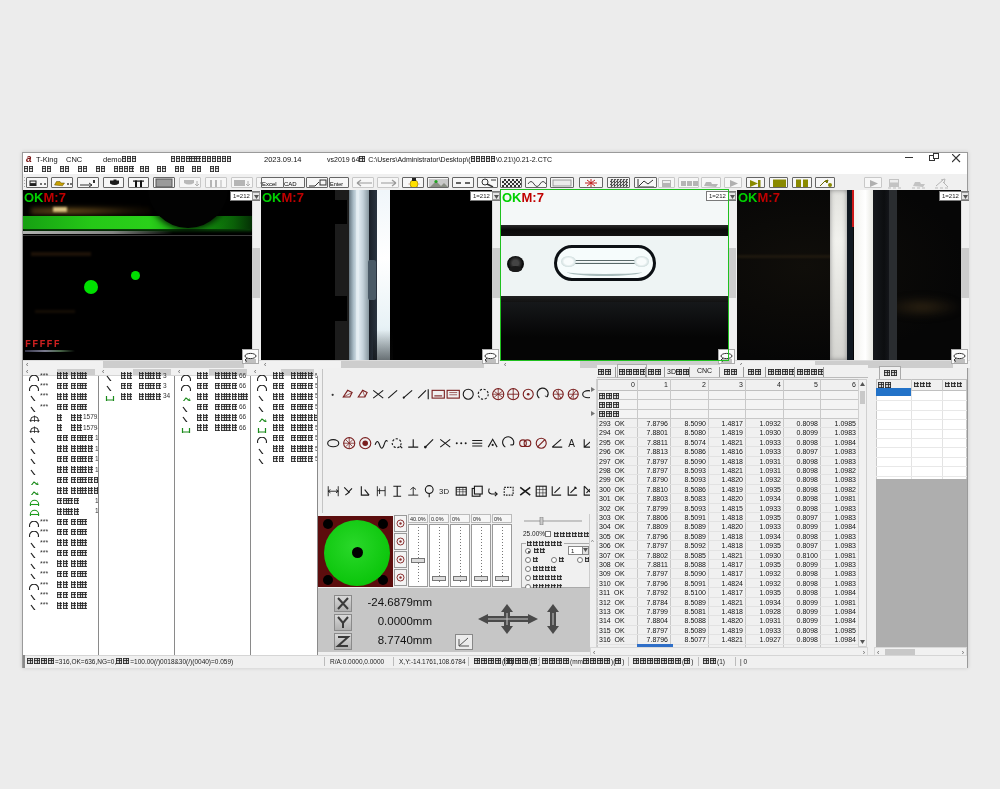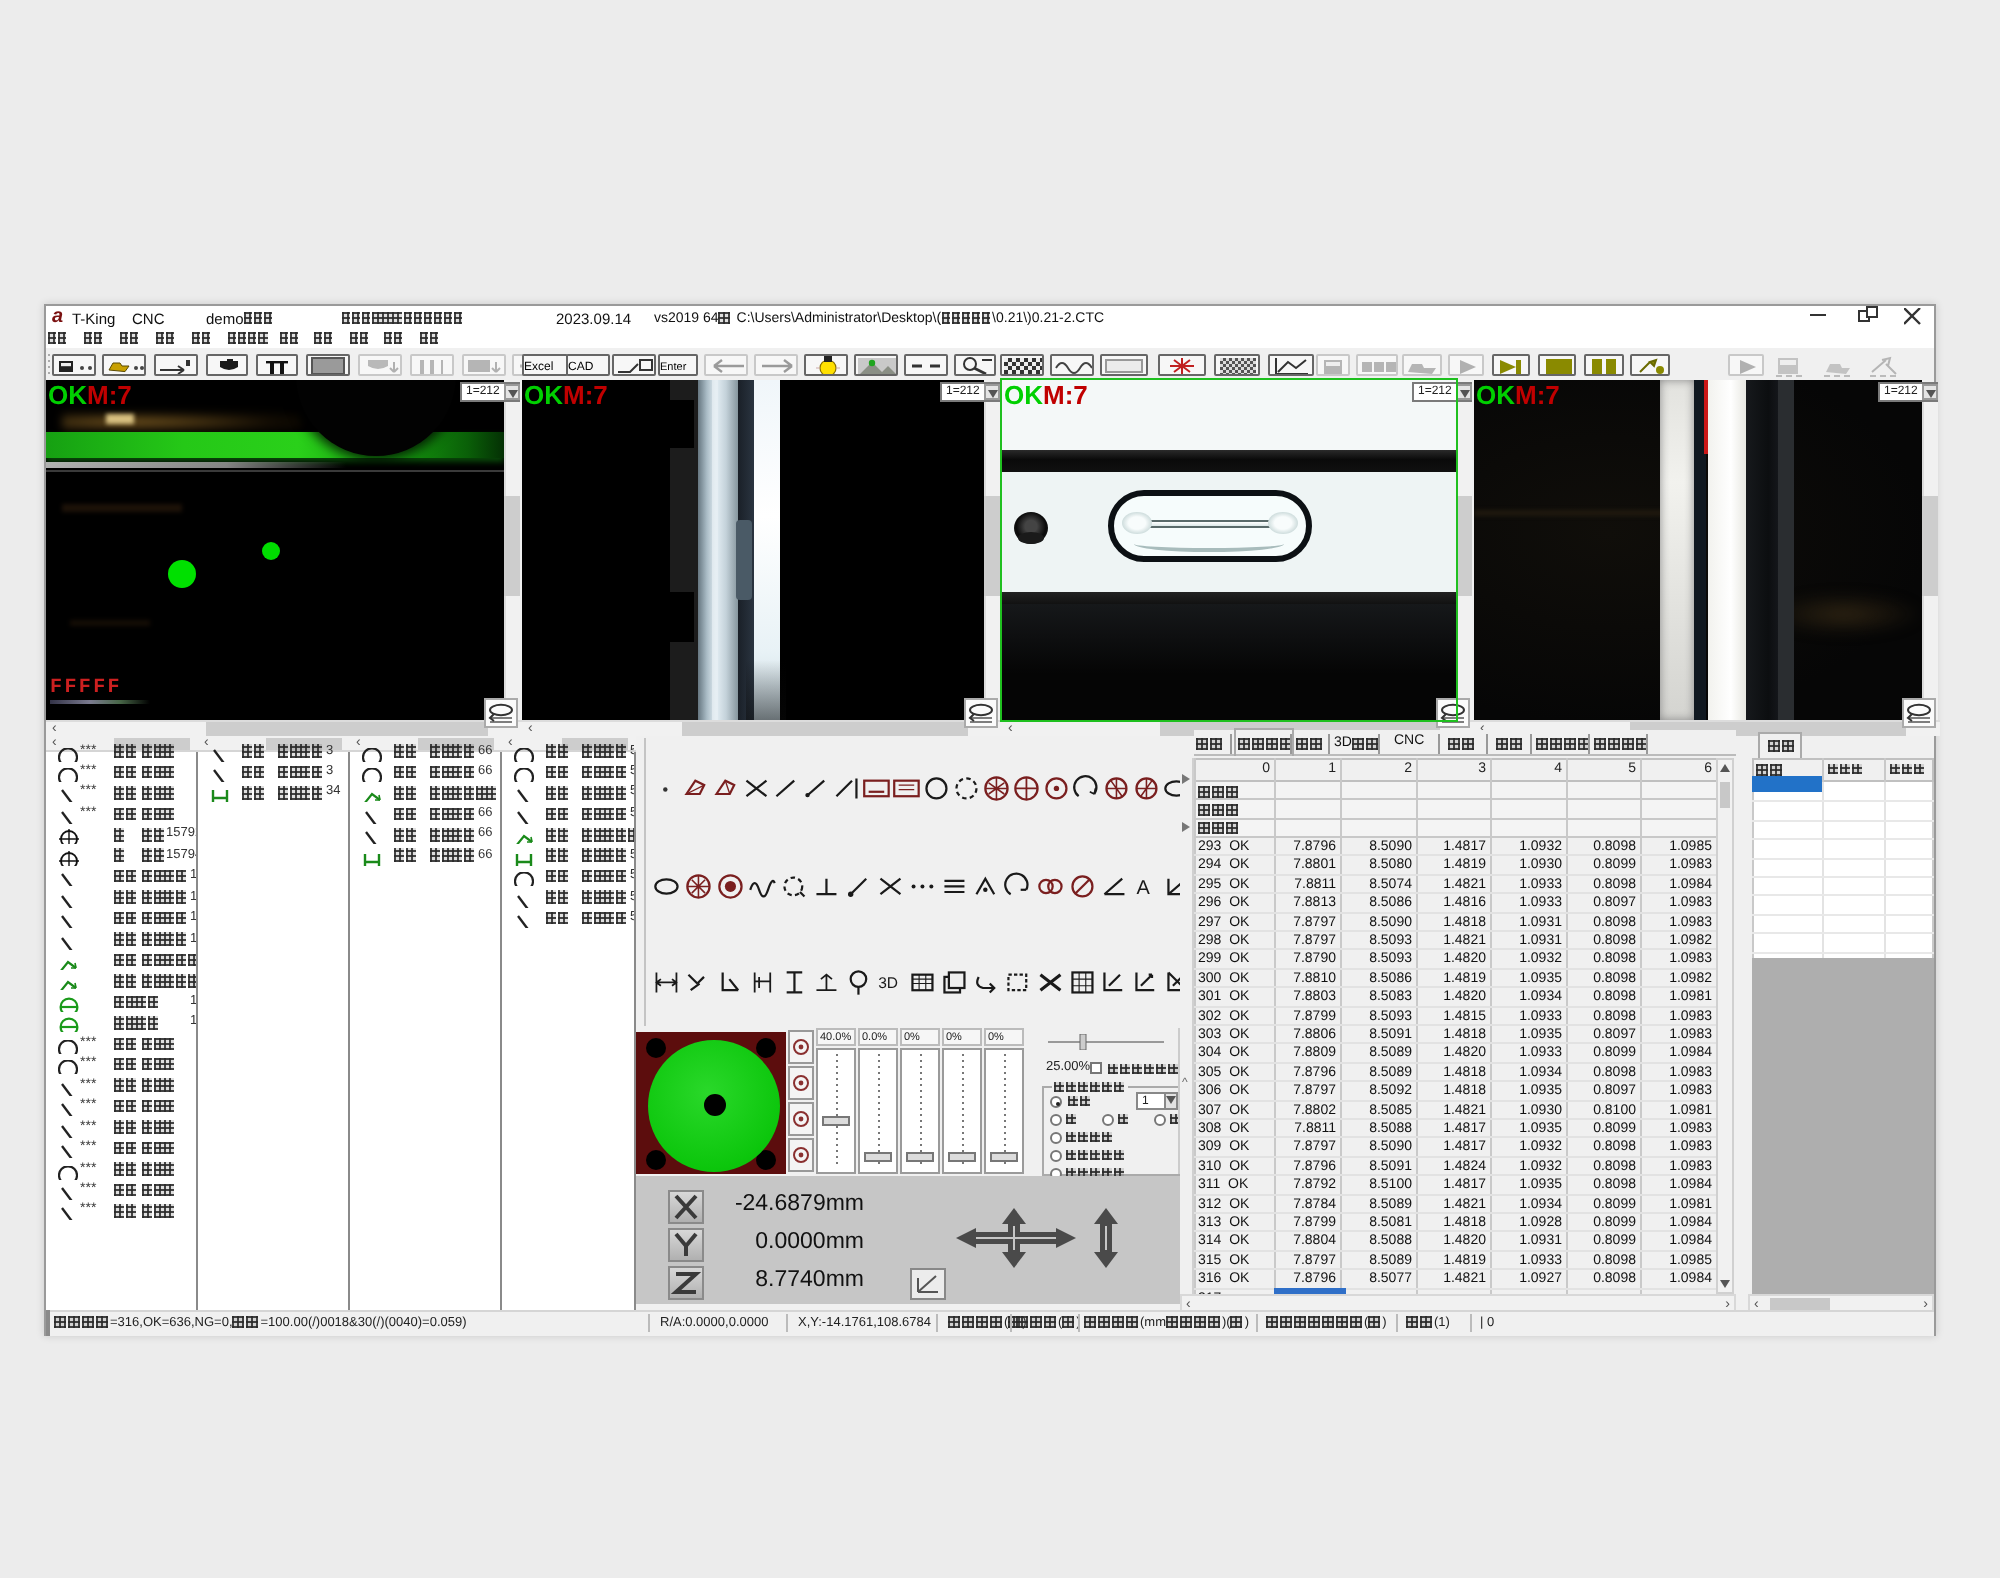--- a/index.html
+++ b/index.html
@@ -26,21 +26,21 @@
     <i class="k k45"></i>
     <i class="k k45"></i>
     <i class="k k45"></i>
     <i class="k k45"></i>
     <i class="k k45"></i>
     <i class="k k45"></i>
     <i class="k k45"></i>
     <i class="k k45"></i>
     <i class="k k45"></i>
   </div>
-<div class="a" style="left:278px;top:155px;font-size:7.5px;color:#111">2023.09.14</div>
+<div class="a" style="left:264px;top:155px;font-size:7.5px;color:#111">2023.09.14</div>
 <div class="a" style="left:327px;top:155px;font-size:7px;color:#111;height:8px;white-space:pre;display:flex;align-items:center">vs2019 64<i class="k k6"></i> C:\Users\Administrator\Desktop\(<i class="k k45"></i><i class="k k45"></i><i class="k k45"></i><i class="k k45"></i><i class="k k45"></i>\0.21\)0.21-2.CTC</div>
 <div class="a" style="left:905px;top:157px;width:8px;height:1px;background:#333"></div>
 <div class="a" style="left:929px;top:155px;width:6px;height:6px;border:1px solid #333"></div>
 <div class="a" style="left:933px;top:153px;width:6px;height:6px;border:1px solid #333;background:#fff"></div>
 <svg class="a" style="left:952px;top:154px" width="9" height="9">
     <path d="M0 0 L8 8 M8 0 L0 8" stroke="#333" stroke-width="1.2"></path>
   </svg>
 <div class="a" style="left:23px;top:164px;width:944px;height:10px;background:#fff"></div>
 <div class="a" style="left:24px;top:165.5px;height:7px;display:flex;align-items:center">
     <i class="k k45"></i>

